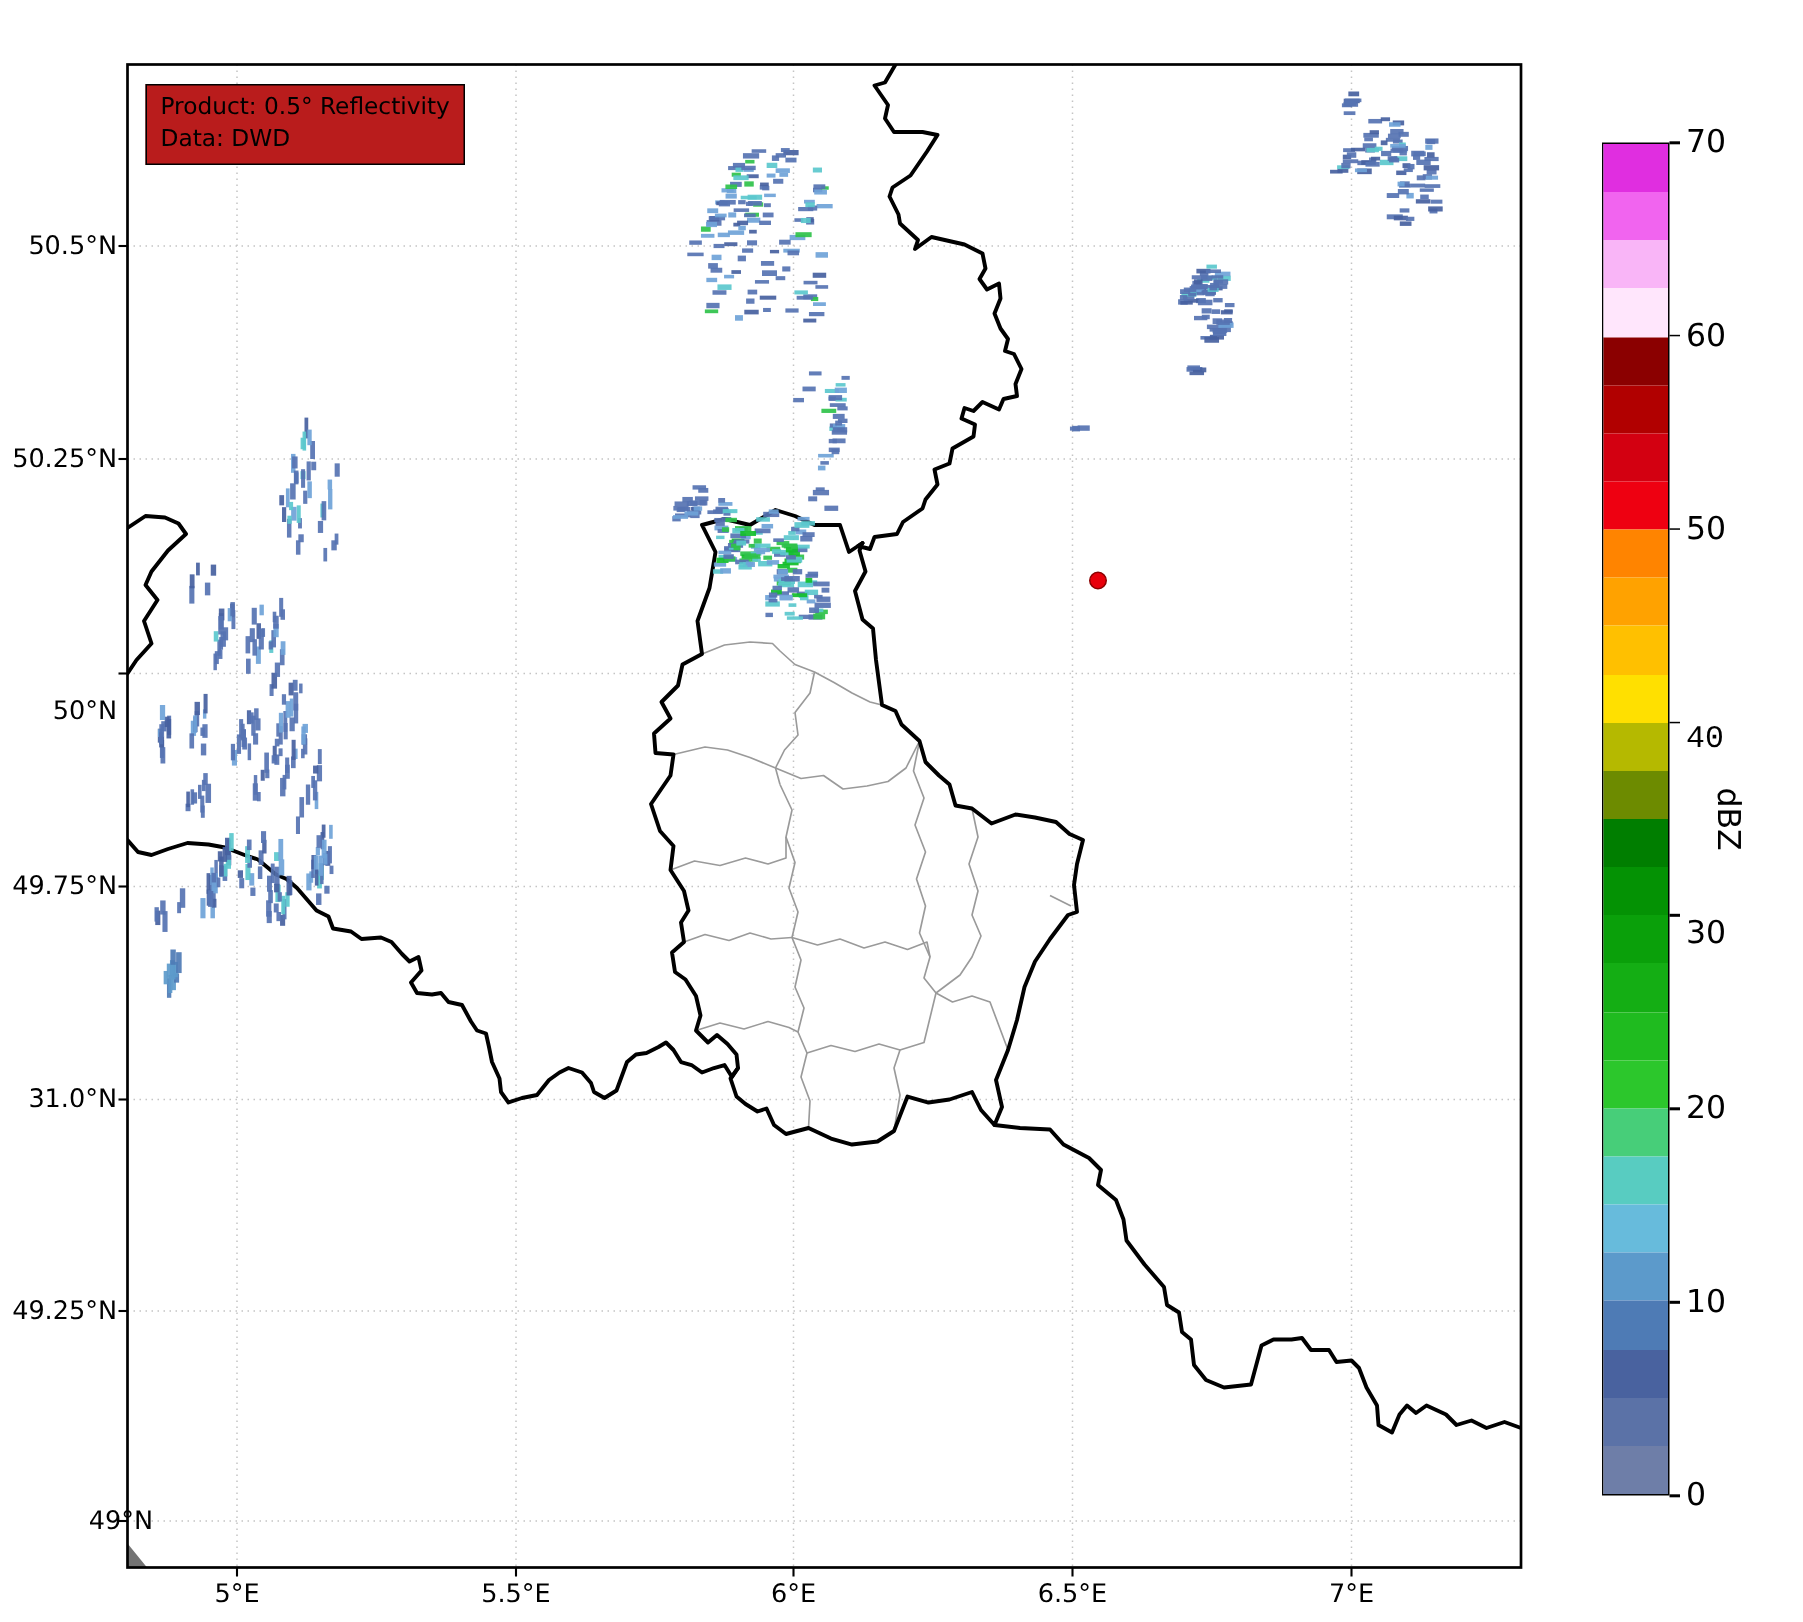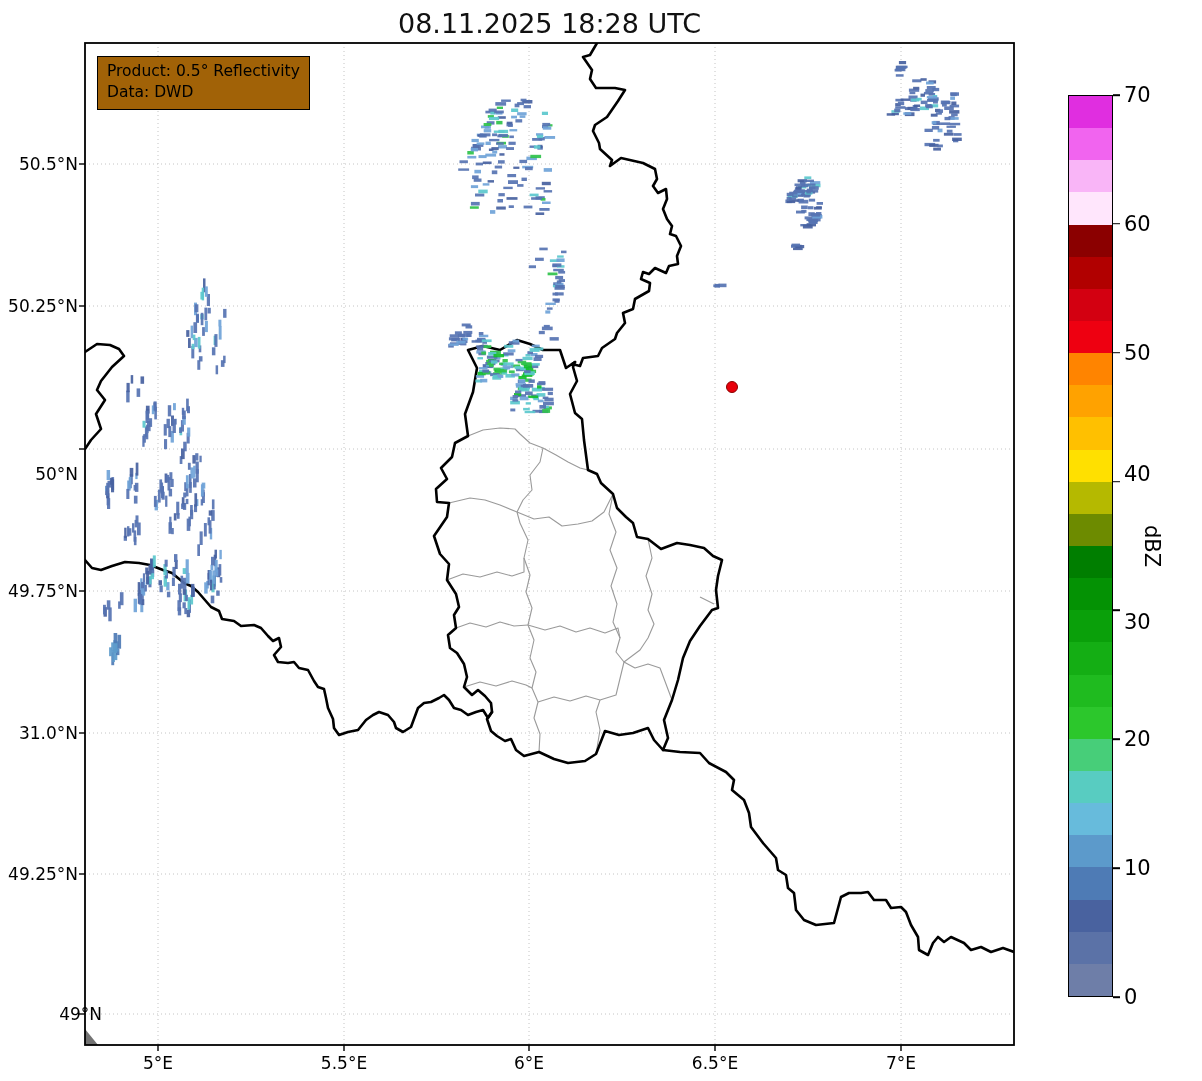--- a/index.html
+++ b/index.html
@@ -1,20 +1,20 @@
 <!DOCTYPE html>
 <html><head>
 <meta charset="utf-8">
 <style>
   html,body{margin:0;padding:0;background:#fff;}
   body{width:1202px;height:1081px;position:relative;font-family:"DejaVu Sans","Liberation Sans",sans-serif;color:#000;overflow:hidden;}
   #stage{position:absolute;left:0;top:0;width:1202px;height:1081px;}
   #map-svg{position:absolute;left:0;top:0;}
   .title{position:absolute;left:85px;top:8px;width:929px;text-align:center;font-size:27px;color:#111;}
-  .infobox{position:absolute;left:97px;top:56px;background:#a16207;border:1.6px solid #000;padding:4px 9px 5px 9px;font-size:15.5px;line-height:1.38;z-index:5;}
+  .infobox{position:absolute;left:97px;top:56px;background:#b91c1c;border:1.6px solid #000;padding:4px 9px 5px 9px;font-size:15.5px;line-height:1.38;z-index:5;}
   .xtick-label{position:absolute;transform:translateX(-50%);font-size:17px;top:1053px;white-space:nowrap;}
   .ytick-label{position:absolute;transform:translate(-100%,-50%);font-size:17px;left:78px;white-space:nowrap;}
   .cbar-wrap{position:absolute;left:1068px;top:95px;width:45px;height:902px;border:1.6px solid #000;box-sizing:border-box;display:flex;flex-direction:column;}
   .cbar-seg{flex:1 1 auto;}
   .cbar-ticklabel{position:absolute;left:1124px;transform:translateY(-52%);font-size:21px;}
   .cbar-tick{position:absolute;left:1113px;width:7px;height:1.6px;background:#000;transform:translateY(-50%);}
   .cbar-label{position:absolute;left:1152px;top:546px;font-size:21px;transform:translate(-50%,-50%) rotate(90deg);white-space:nowrap;}
 </style>
 </head>
 <body>
@@ -888,21 +888,20 @@
         <line x1="79" y1="164" x2="85" y2="164"></line>
         <line x1="79" y1="306" x2="85" y2="306"></line>
         <line x1="79" y1="449" x2="85" y2="449"></line>
         <line x1="79" y1="591" x2="85" y2="591"></line>
         <line x1="79" y1="733" x2="85" y2="733"></line>
         <line x1="79" y1="874" x2="85" y2="874"></line>
         <line x1="79" y1="1014" x2="85" y2="1014"></line>
       </g>
     </svg>
 
-  <div class="title">08.11.2025 18:28 UTC</div>
 
   <div class="infobox">
     <div>Product: 0.5° Reflectivity</div>
     <div>Data: DWD</div>
   </div>
 
   <div id="xlabels">
       <div class="xtick-label" style="left: 158px; text-align: right;">5°E</div>
       <div class="xtick-label" style="left: 344px;">5.5°E</div>
       <div class="xtick-label" style="left: 529px;">6°E</div>
@@ -952,21 +951,21 @@
   <div id="cbar-ticks">
       <div class="cbar-tick" style="top: 997px;"></div>
       <div class="cbar-ticklabel" style="top: 997px;">0</div>
       <div class="cbar-tick" style="top: 868.143px;"></div>
       <div class="cbar-ticklabel" style="top: 868.143px;">10</div>
       <div class="cbar-tick" style="top: 739.286px;"></div>
       <div class="cbar-ticklabel" style="top: 739.286px;">20</div>
       <div class="cbar-tick" style="top: 610.429px;"></div>
       <div class="cbar-ticklabel" style="top: 622px;">30</div>
       <div class="cbar-tick" style="top: 481.571px;"></div>
-      <div class="cbar-ticklabel" style="top: 474px;">40</div>
+      <div class="cbar-ticklabel" style="top: 494px; font-family: Liberation Mono, monospace;">40</div>
       <div class="cbar-tick" style="top: 352.714px;"></div>
       <div class="cbar-ticklabel" style="top: 352.714px;">50</div>
       <div class="cbar-tick" style="top: 223.857px;"></div>
       <div class="cbar-ticklabel" style="top: 223.857px;">60</div>
       <div class="cbar-tick" style="top: 95px;"></div>
       <div class="cbar-ticklabel" style="top: 95px;">70</div>
     </div>
   <div class="cbar-label">dBZ</div>
 </div>
 

